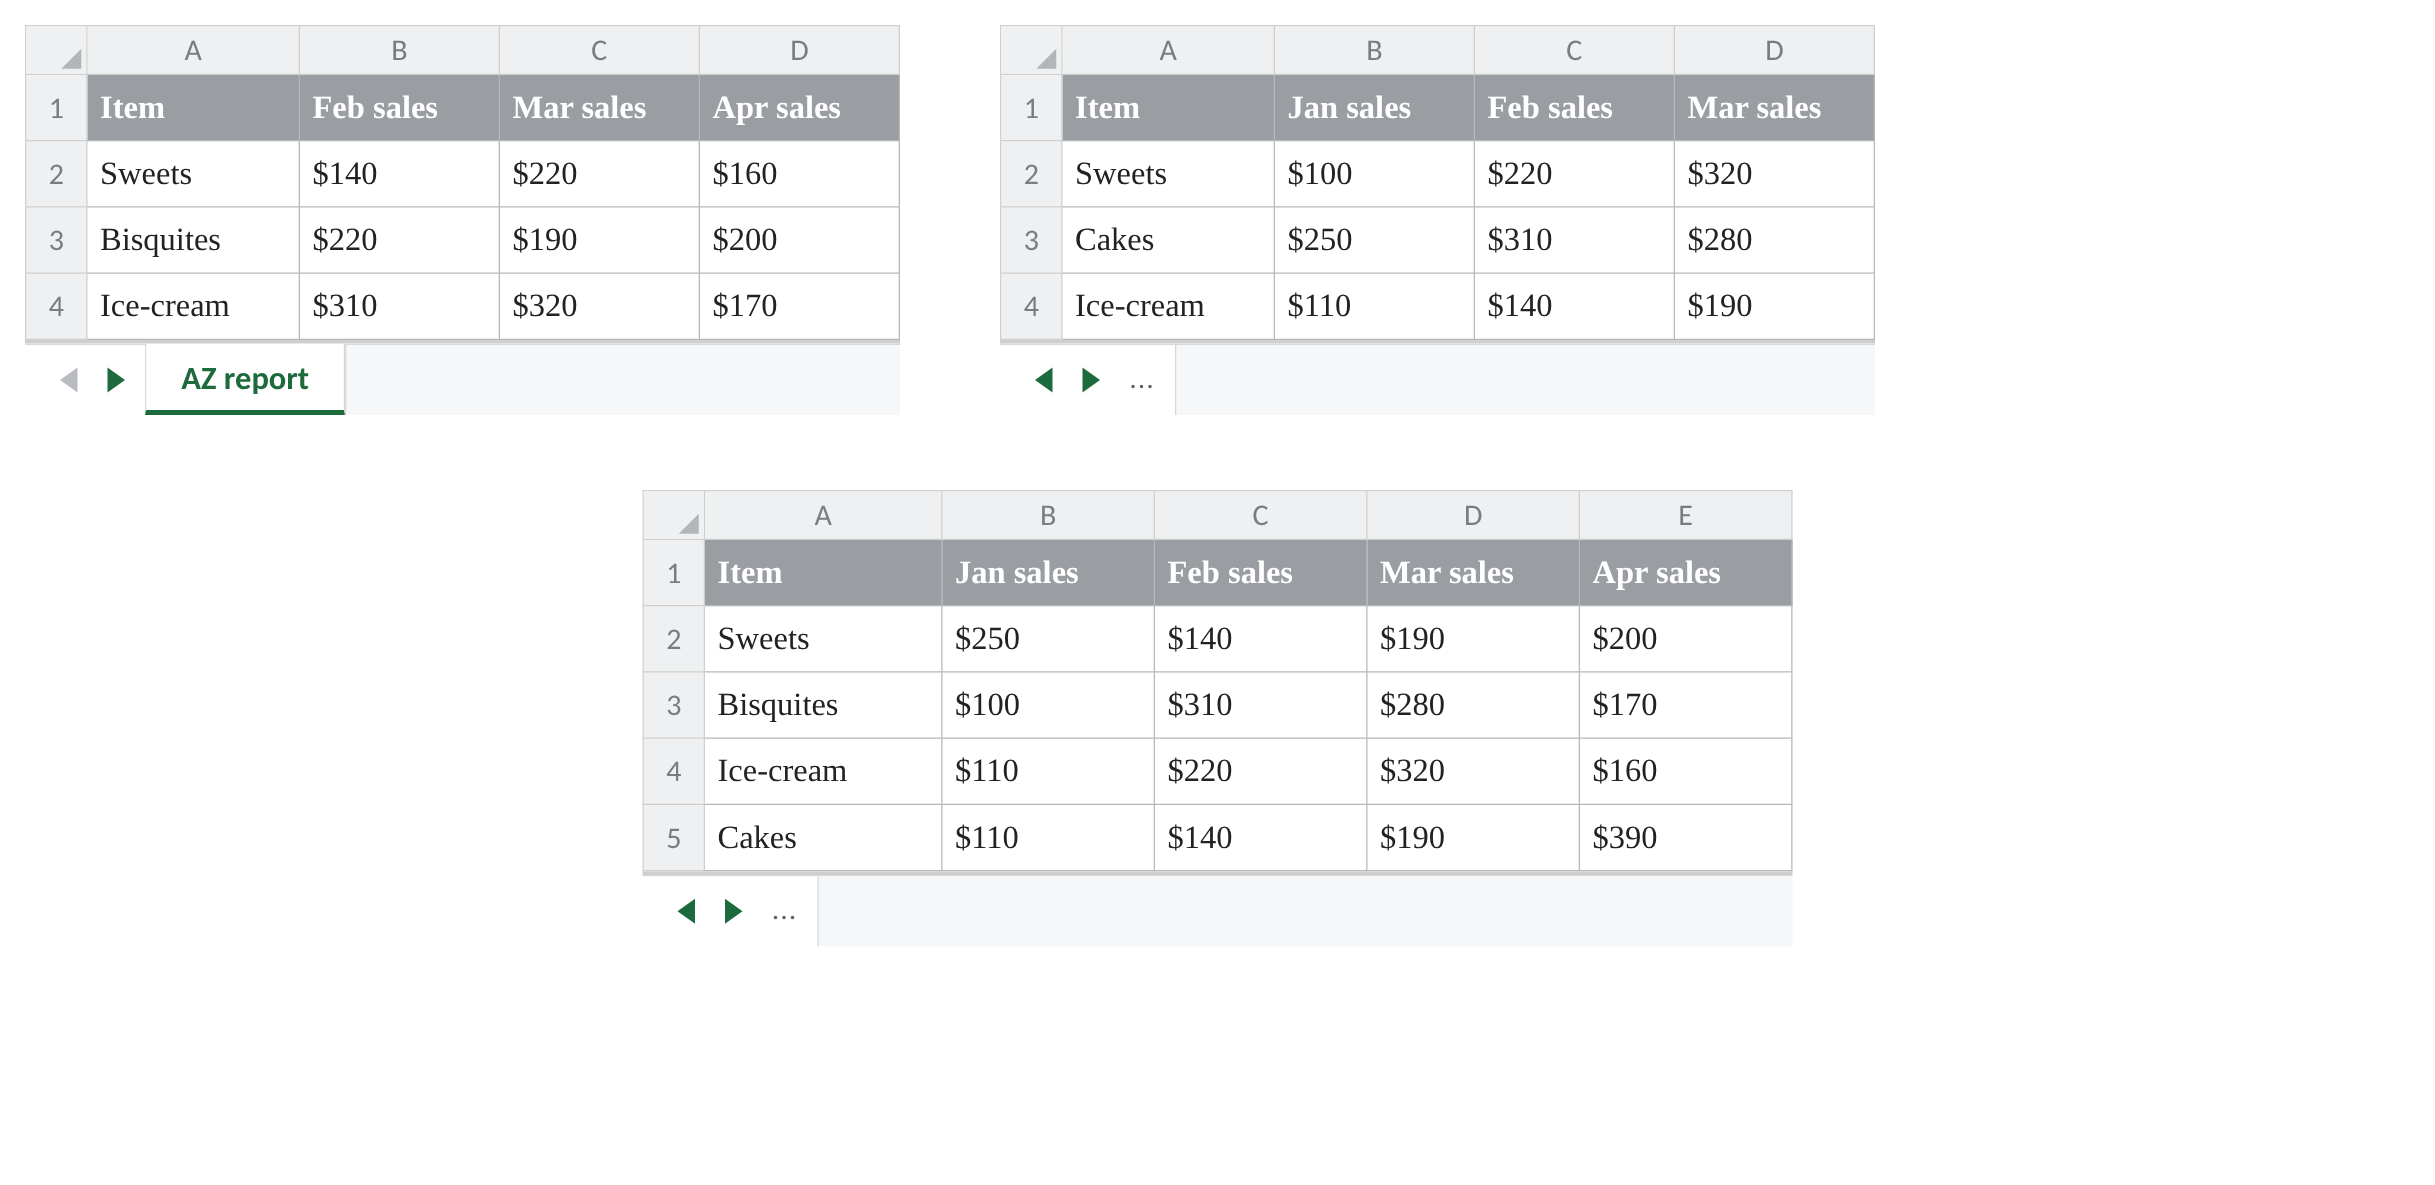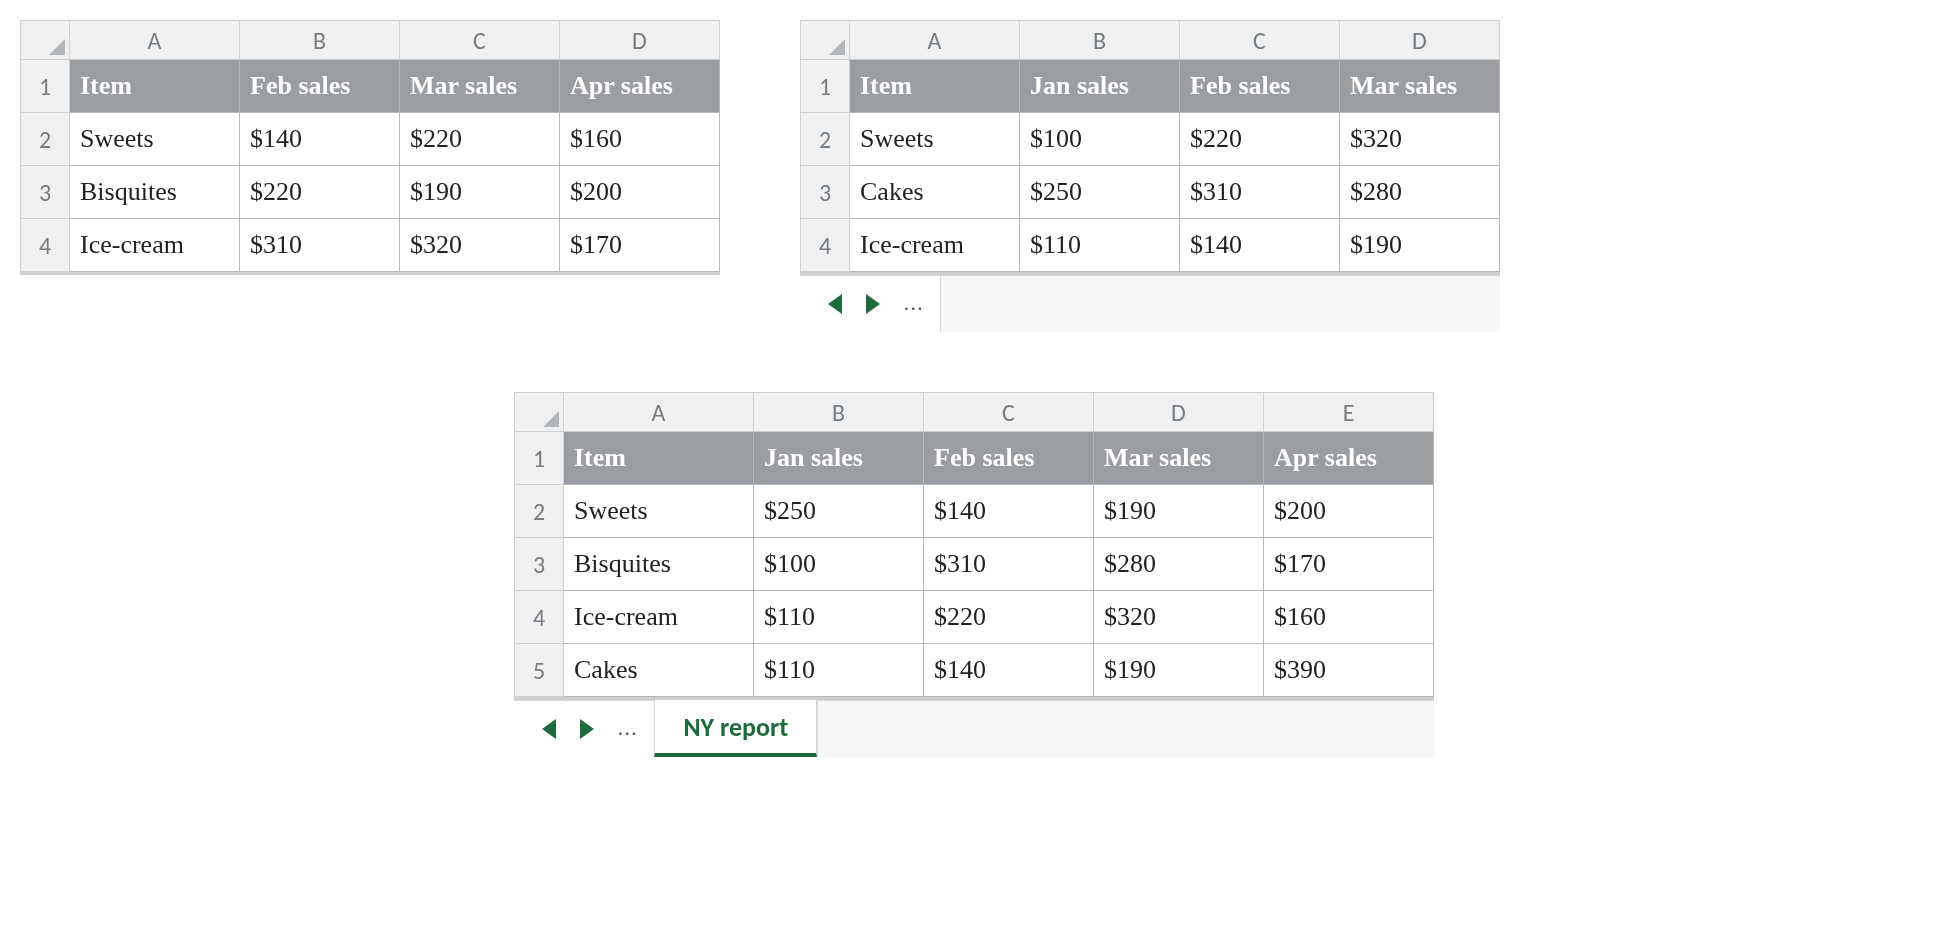--- a/index.html
+++ b/index.html
@@ -168,20 +168,28 @@
             <tr>
               <td class="row-num">4</td>
               <td class="cell txt">Ice-cream</td>
               <td class="cell num">$310</td>
               <td class="cell num">$320</td>
               <td class="cell num">$170</td>
             </tr>
           </tbody>
         </table>
       </div>
+      <div class="tabbar">
+        <div class="tab-nav">
+          <span class="tri-left dim"></span>
+          <span class="tri-right"></span>
+        </div>
+        <div class="tab">AZ report</div>
+        <div class="tab-filler"></div>
+      </div>
     </div>
   <div class="panel">
       <div class="grid-wrap">
         <table class="grid">
           <colgroup>
             <col style="width: 46px;">
             <col class="cw" style="width: 170px;">
             <col class="cw" style="width: 160px;">
             <col class="cw" style="width: 160px;">
             <col class="cw" style="width: 160px;">
@@ -302,17 +310,16 @@
             </tr>
           </tbody>
         </table>
       </div>
       <div class="tabbar">
         <div class="tab-nav">
           <span class="tri-left"></span>
           <span class="tri-right"></span>
           <span class="ellips">...</span>
         </div>
-        <div class="tab">NY report</div>
         <div class="tab-filler"></div>
       </div>
     </div>
 </div>
 
 </body></html>

